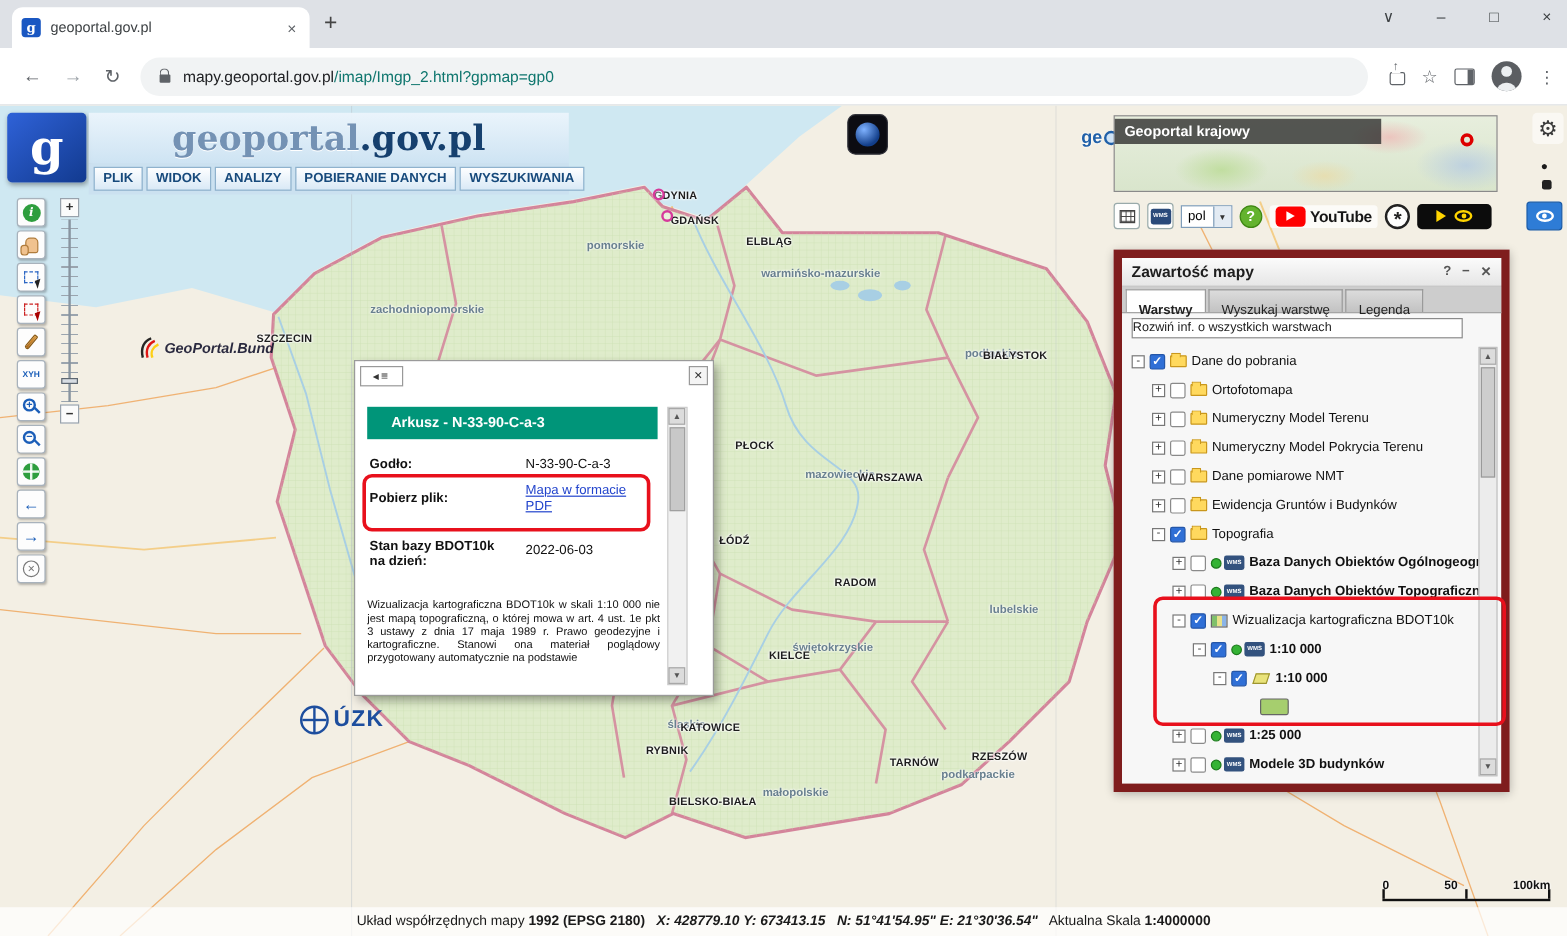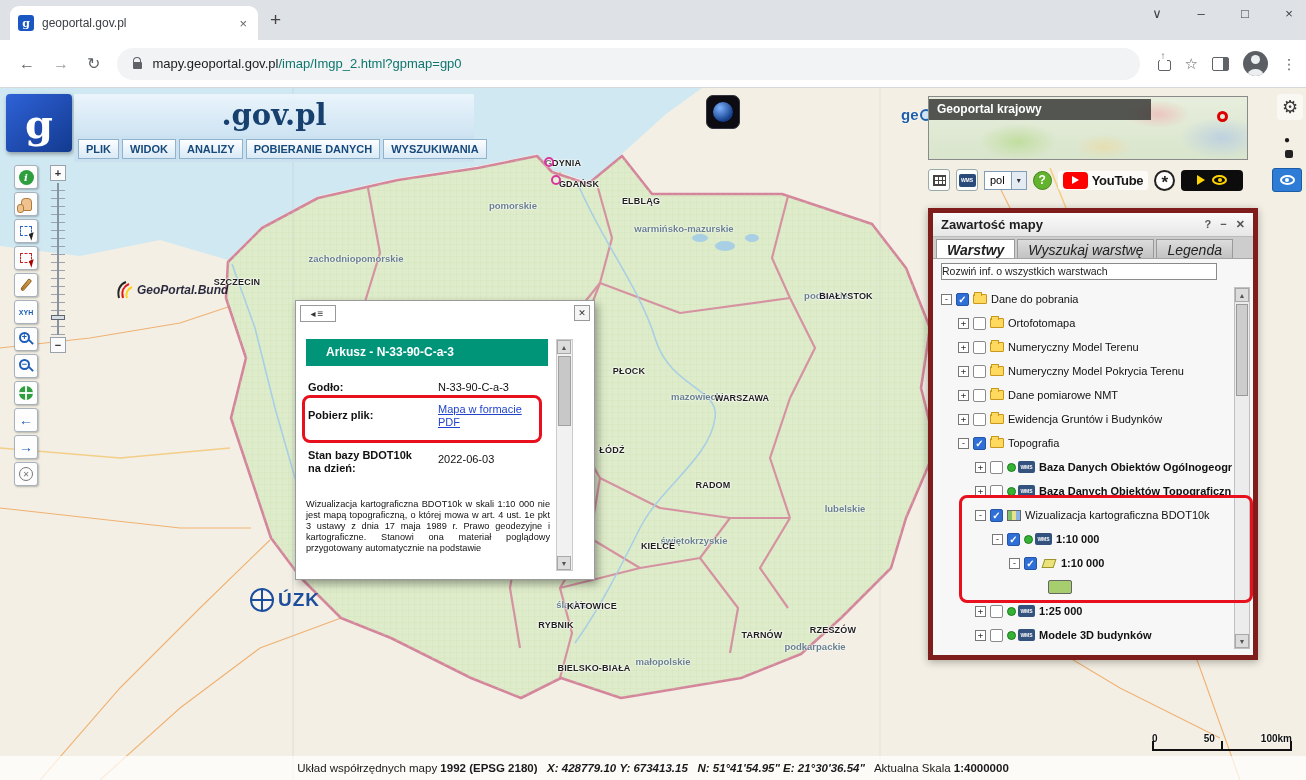--- a/index.html
+++ b/index.html
@@ -158,28 +158,28 @@
 
   
   .gear-btn{position:absolute;left:1277px;top:6px;width:26px;height:26px;border-radius:4px;background:rgba(255,255,255,.55);
        display:flex;align-items:center;justify-content:center;font-size:18px;color:#3a3a3a;z-index:6;}
   .mini-dot{position:absolute;left:1284px;top:46px;font-size:10px;color:#1a1a1a;z-index:6;}
   .mini-sq{position:absolute;left:1285px;top:62px;width:8px;height:8px;background:#222;border-radius:2px;z-index:6;}
   .blue-eye{position:absolute;left:1272px;top:80px;width:30px;height:24px;background:#2e7cd6;border:1px solid #1b5ca8;
        border-radius:3px;display:flex;align-items:center;justify-content:center;z-index:6;}
 
   
-  .panel{position:absolute;left:928px;top:120px;width:330px;height:452px;background:#f7f7f7;border:5px solid #7f1d1d;
+  .panel{position:absolute;left:928px;top:120px;width:330px;height:452px;background:#f7f7f7;border:7px solid #7f1d1d;
        box-shadow:0 2px 8px rgba(0,0,0,.3);z-index:5;}
   .panel-header{height:24px;background:linear-gradient(#fbfbfb,#e6e6e6);border-bottom:1px solid #bbb;
        display:flex;align-items:center;padding:0 8px;font-size:13px;font-weight:bold;color:#1e1e1e;}
   .ph-icons{margin-left:auto;display:flex;gap:9px;color:#555;font-size:11px;font-weight:bold;}
   .panel-tabs{height:22px;background:#cdcdcd;display:flex;gap:2px;padding:2px 0 0 3px;border-bottom:1px solid #a5a5a5;}
-  .ptab{padding:2px 10px 0;font-size:14px;color:#222;background:linear-gradient(#dcdcdc,#c2c2c2);
-       border:1px solid #9a9a9a;border-bottom:none;font-style:italic;}
+  .ptab{padding:11px 10px 0;font-size:11px;color:#222;background:linear-gradient(#dcdcdc,#c2c2c2);
+       border:1px solid #9a9a9a;border-bottom:none;}
   .ptab.active{background:#fff;font-weight:bold;}
   .expand-wrap{height:24px;display:flex;align-items:center;padding-left:8px;}
   .expand-btn{width:276px;height:17px;background:#fff;border:1px solid #8a8a8a;font-size:10.5px;color:#222;
        text-align:left;line-height:15px;}
   .tree{position:relative;margin-top:4px;}
   .trow{height:24px;display:flex;align-items:center;font-size:11px;color:#111;}
   .exp{width:11px;height:11px;border:1px solid #777;background:#fff;font-size:9px;line-height:8px;text-align:center;
        color:#333;margin-right:4px;flex:0 0 auto;font-family:"DejaVu Sans Mono",monospace;}
   .cb{width:13px;height:13px;border:1px solid #8a8a8a;background:#fff;border-radius:2px;margin-right:4px;flex:0 0 auto;
        color:#fff;font-size:10px;line-height:11px;text-align:center;font-weight:bold;}
@@ -361,20 +361,21 @@
       <div class="maplabel city" style="left: 592px; top: 518px;">KATOWICE</div>
       <div class="maplabel city" style="left: 556px; top: 537px;">RYBNIK</div>
       <div class="maplabel city" style="left: 594px; top: 580px;">BIELSKO-BIAŁA</div>
       <div class="citymark" style="left: 549px; top: 74px;"></div>
       <div class="citymark" style="left: 556px; top: 92px;"></div>
     </div>
 
   <div class="brand">g</div>
   <div class="hdr">
     <div class="logo-band">
+      <span class="logo-main">geoportal</span>
         <span class="logo-suffix">.gov.pl</span>
     </div>
     <div class="menu-band" id="main-menu">
         <div class="menu-btn">PLIK</div>
         <div class="menu-btn">WIDOK</div>
         <div class="menu-btn">ANALIZY</div>
         <div class="menu-btn">POBIERANIE DANYCH</div>
         <div class="menu-btn">WYSZUKIWANIA</div>
       </div>
   </div>

